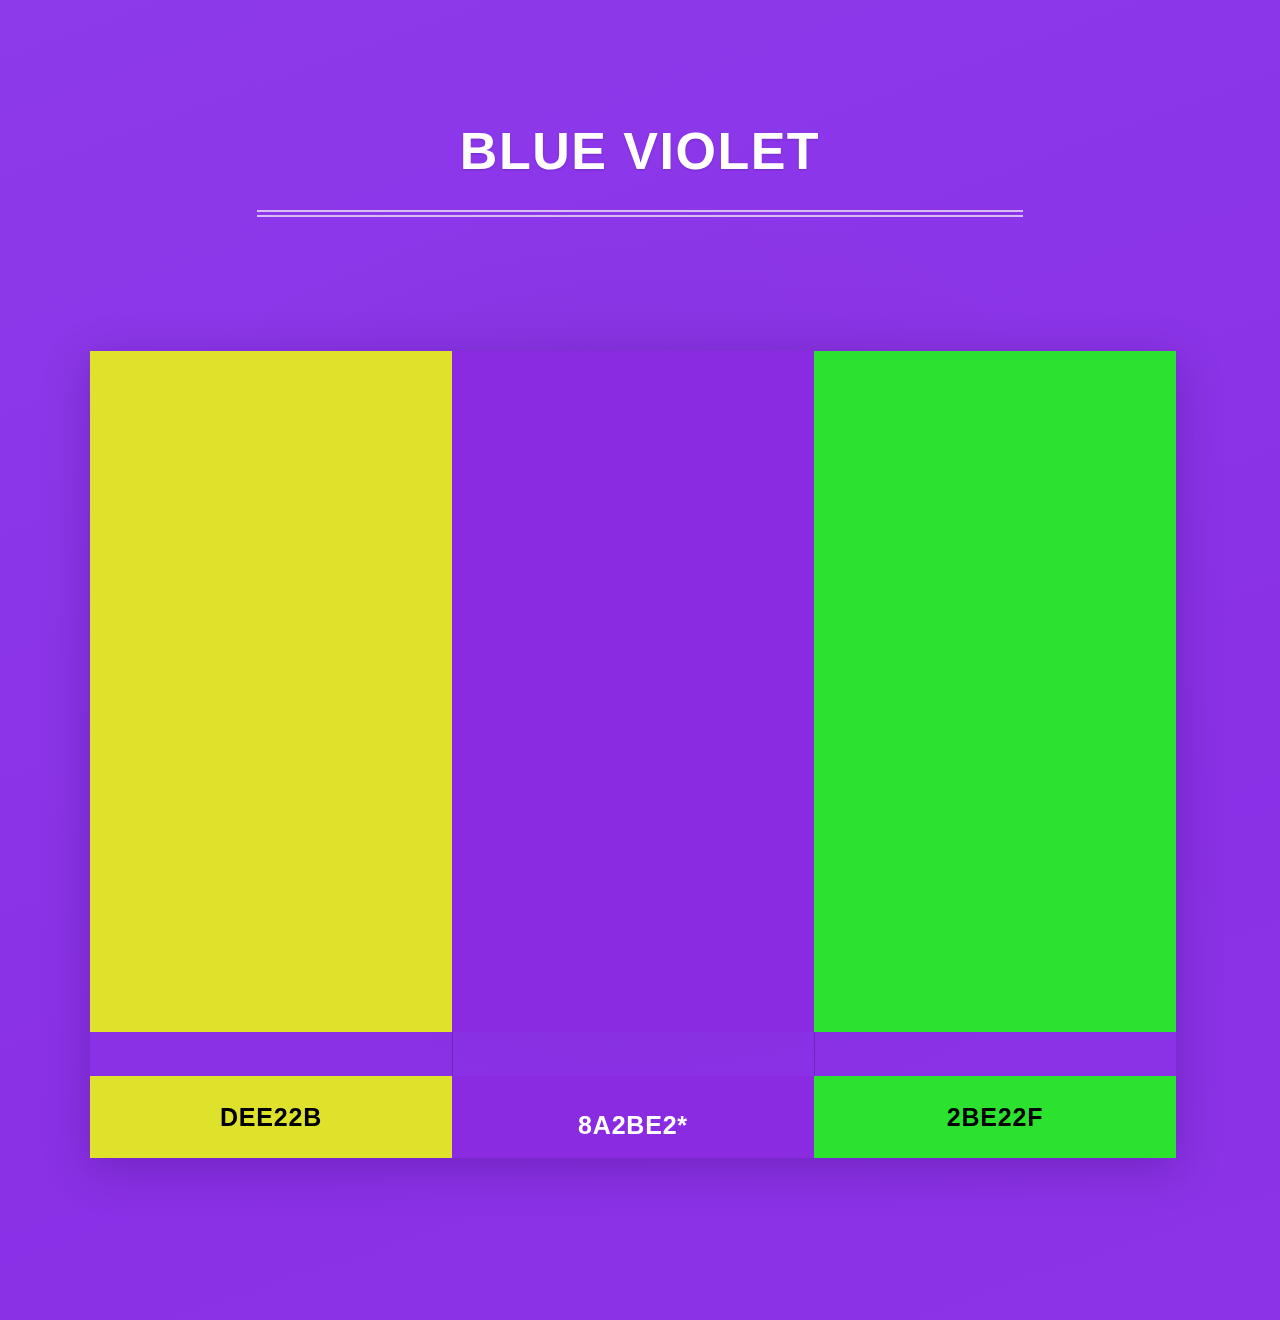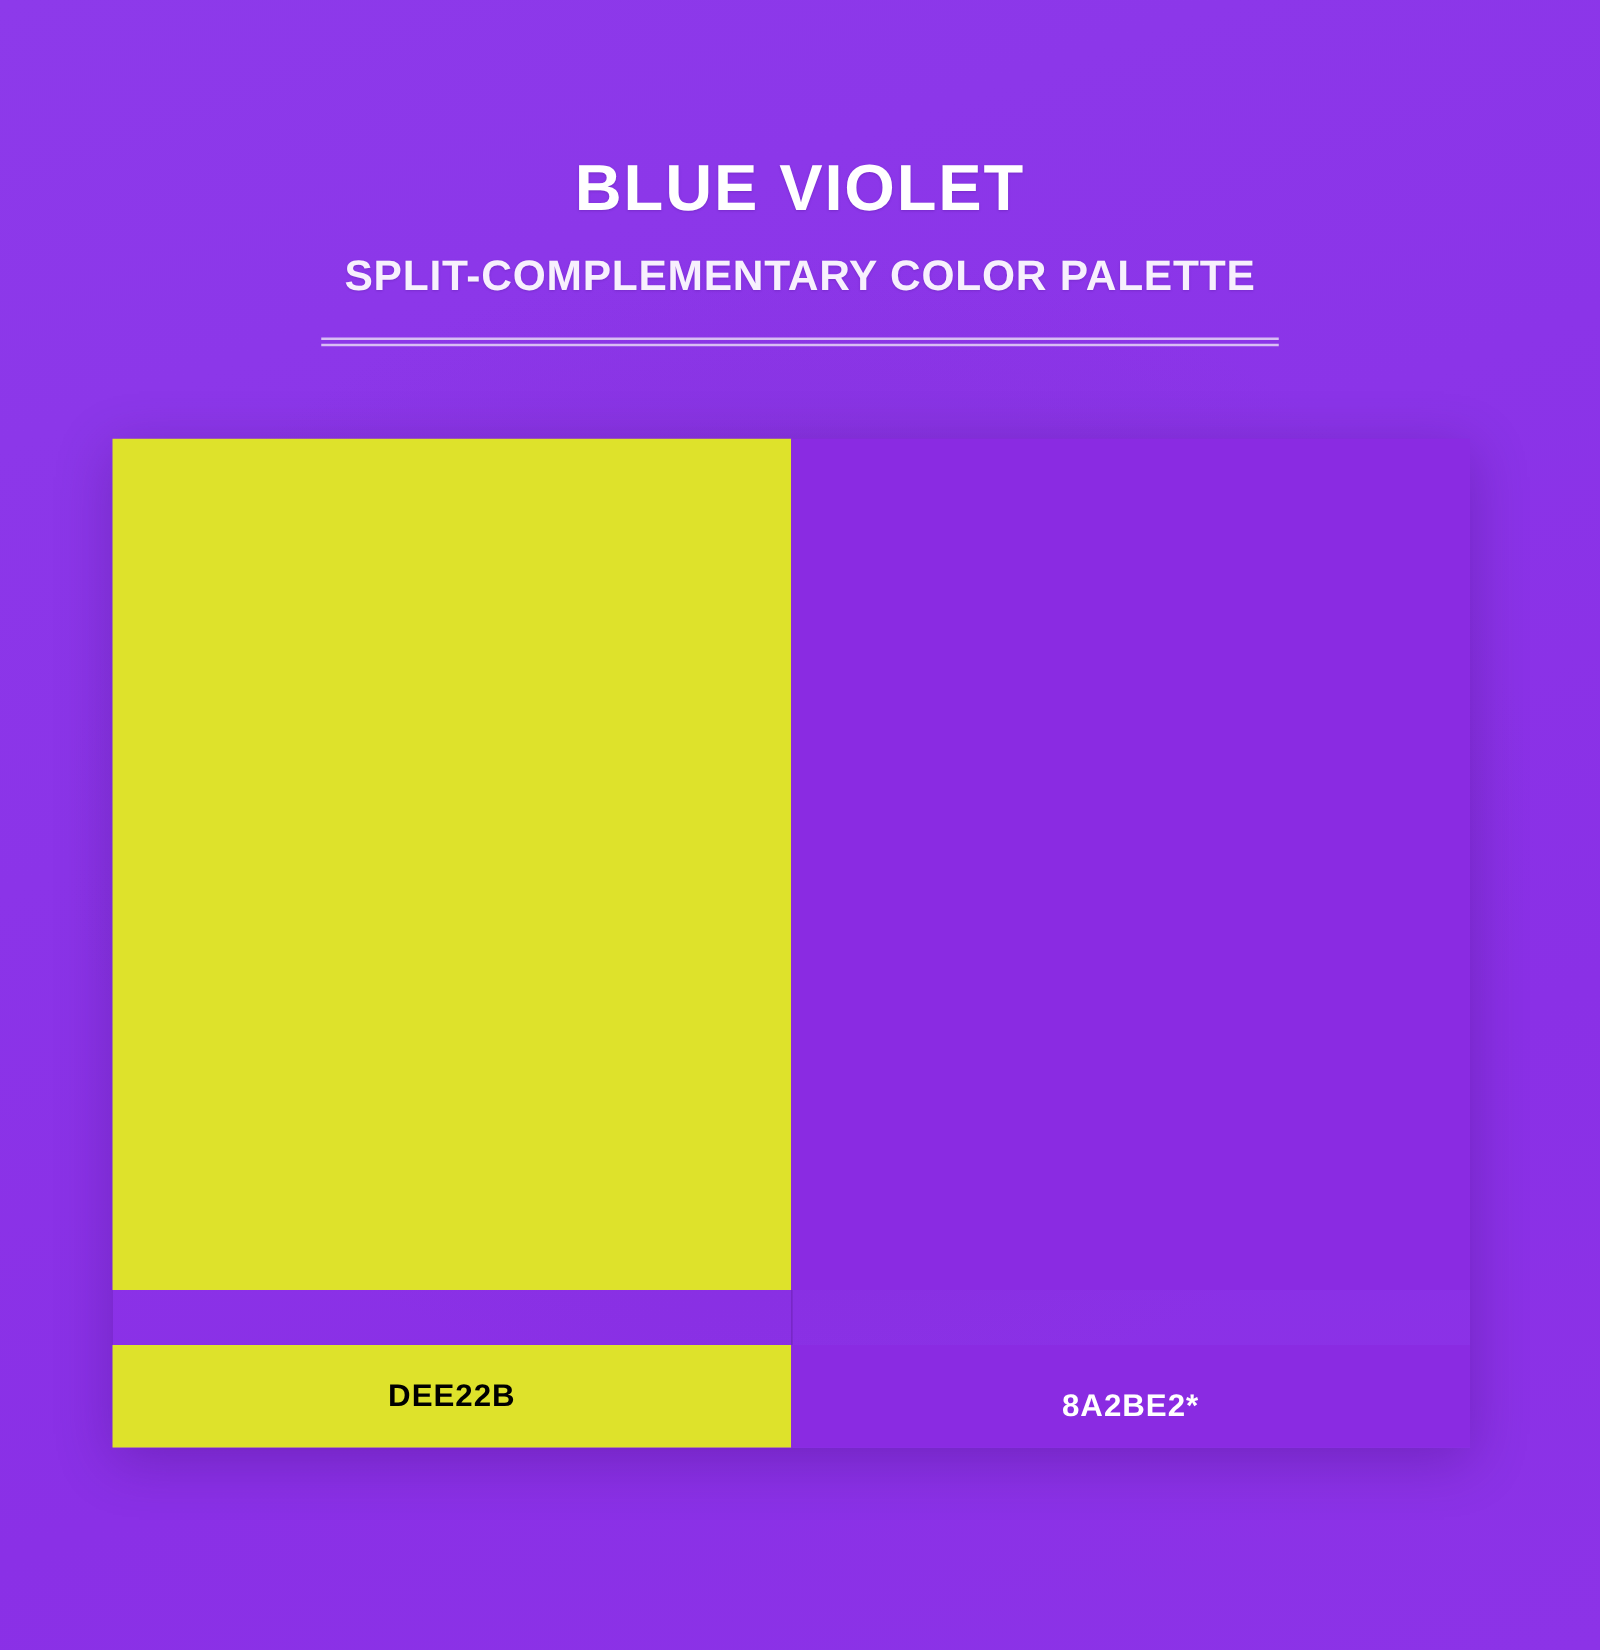--- a/index.html
+++ b/index.html
@@ -120,37 +120,42 @@
     font-family: "Liberation Sans", sans-serif;
   }
 </style>
 </head>
 <body>
 
 <div id="page" style="background-color: rgb(138, 54, 230);">
 
   <div class="header">
     <h1 class="title">BLUE VIOLET</h1>
-    <h2 class="subtitle">SPLIT-COMPLEMENTARY COLOR PALETTE</h2>
     <div class="divider"></div>
   </div>
 
   <div class="palette-card">
 
     <div class="swatch-col">
       <div class="swatch-block" style="background:#DEE22B;"></div>
       <div class="swatch-label-band" style="background:#DEE22B;">
         <span class="swatch-label" style="color:#000000;">DEE22B</span>
       </div>
     </div>
 
     <div class="swatch-col">
       <div class="swatch-block" style="background:#8A2BE2;"></div>
       <div class="swatch-label-band" style="background:#8A2BE2;">
         <span class="swatch-label" style="color:#FFFFFF;margin-top:16px;">8A2BE2*</span>
       </div>
     </div>
 
+    <div class="swatch-col">
+      <div class="swatch-block" style="background:#2BE22F;"></div>
+      <div class="swatch-label-band" style="background:#2BE22F;">
+        <span class="swatch-label" style="color:#000000;">2BE22F</span>
+      </div>
+    </div>
 
   </div>
 
 
 </div>
 
 </body></html>

